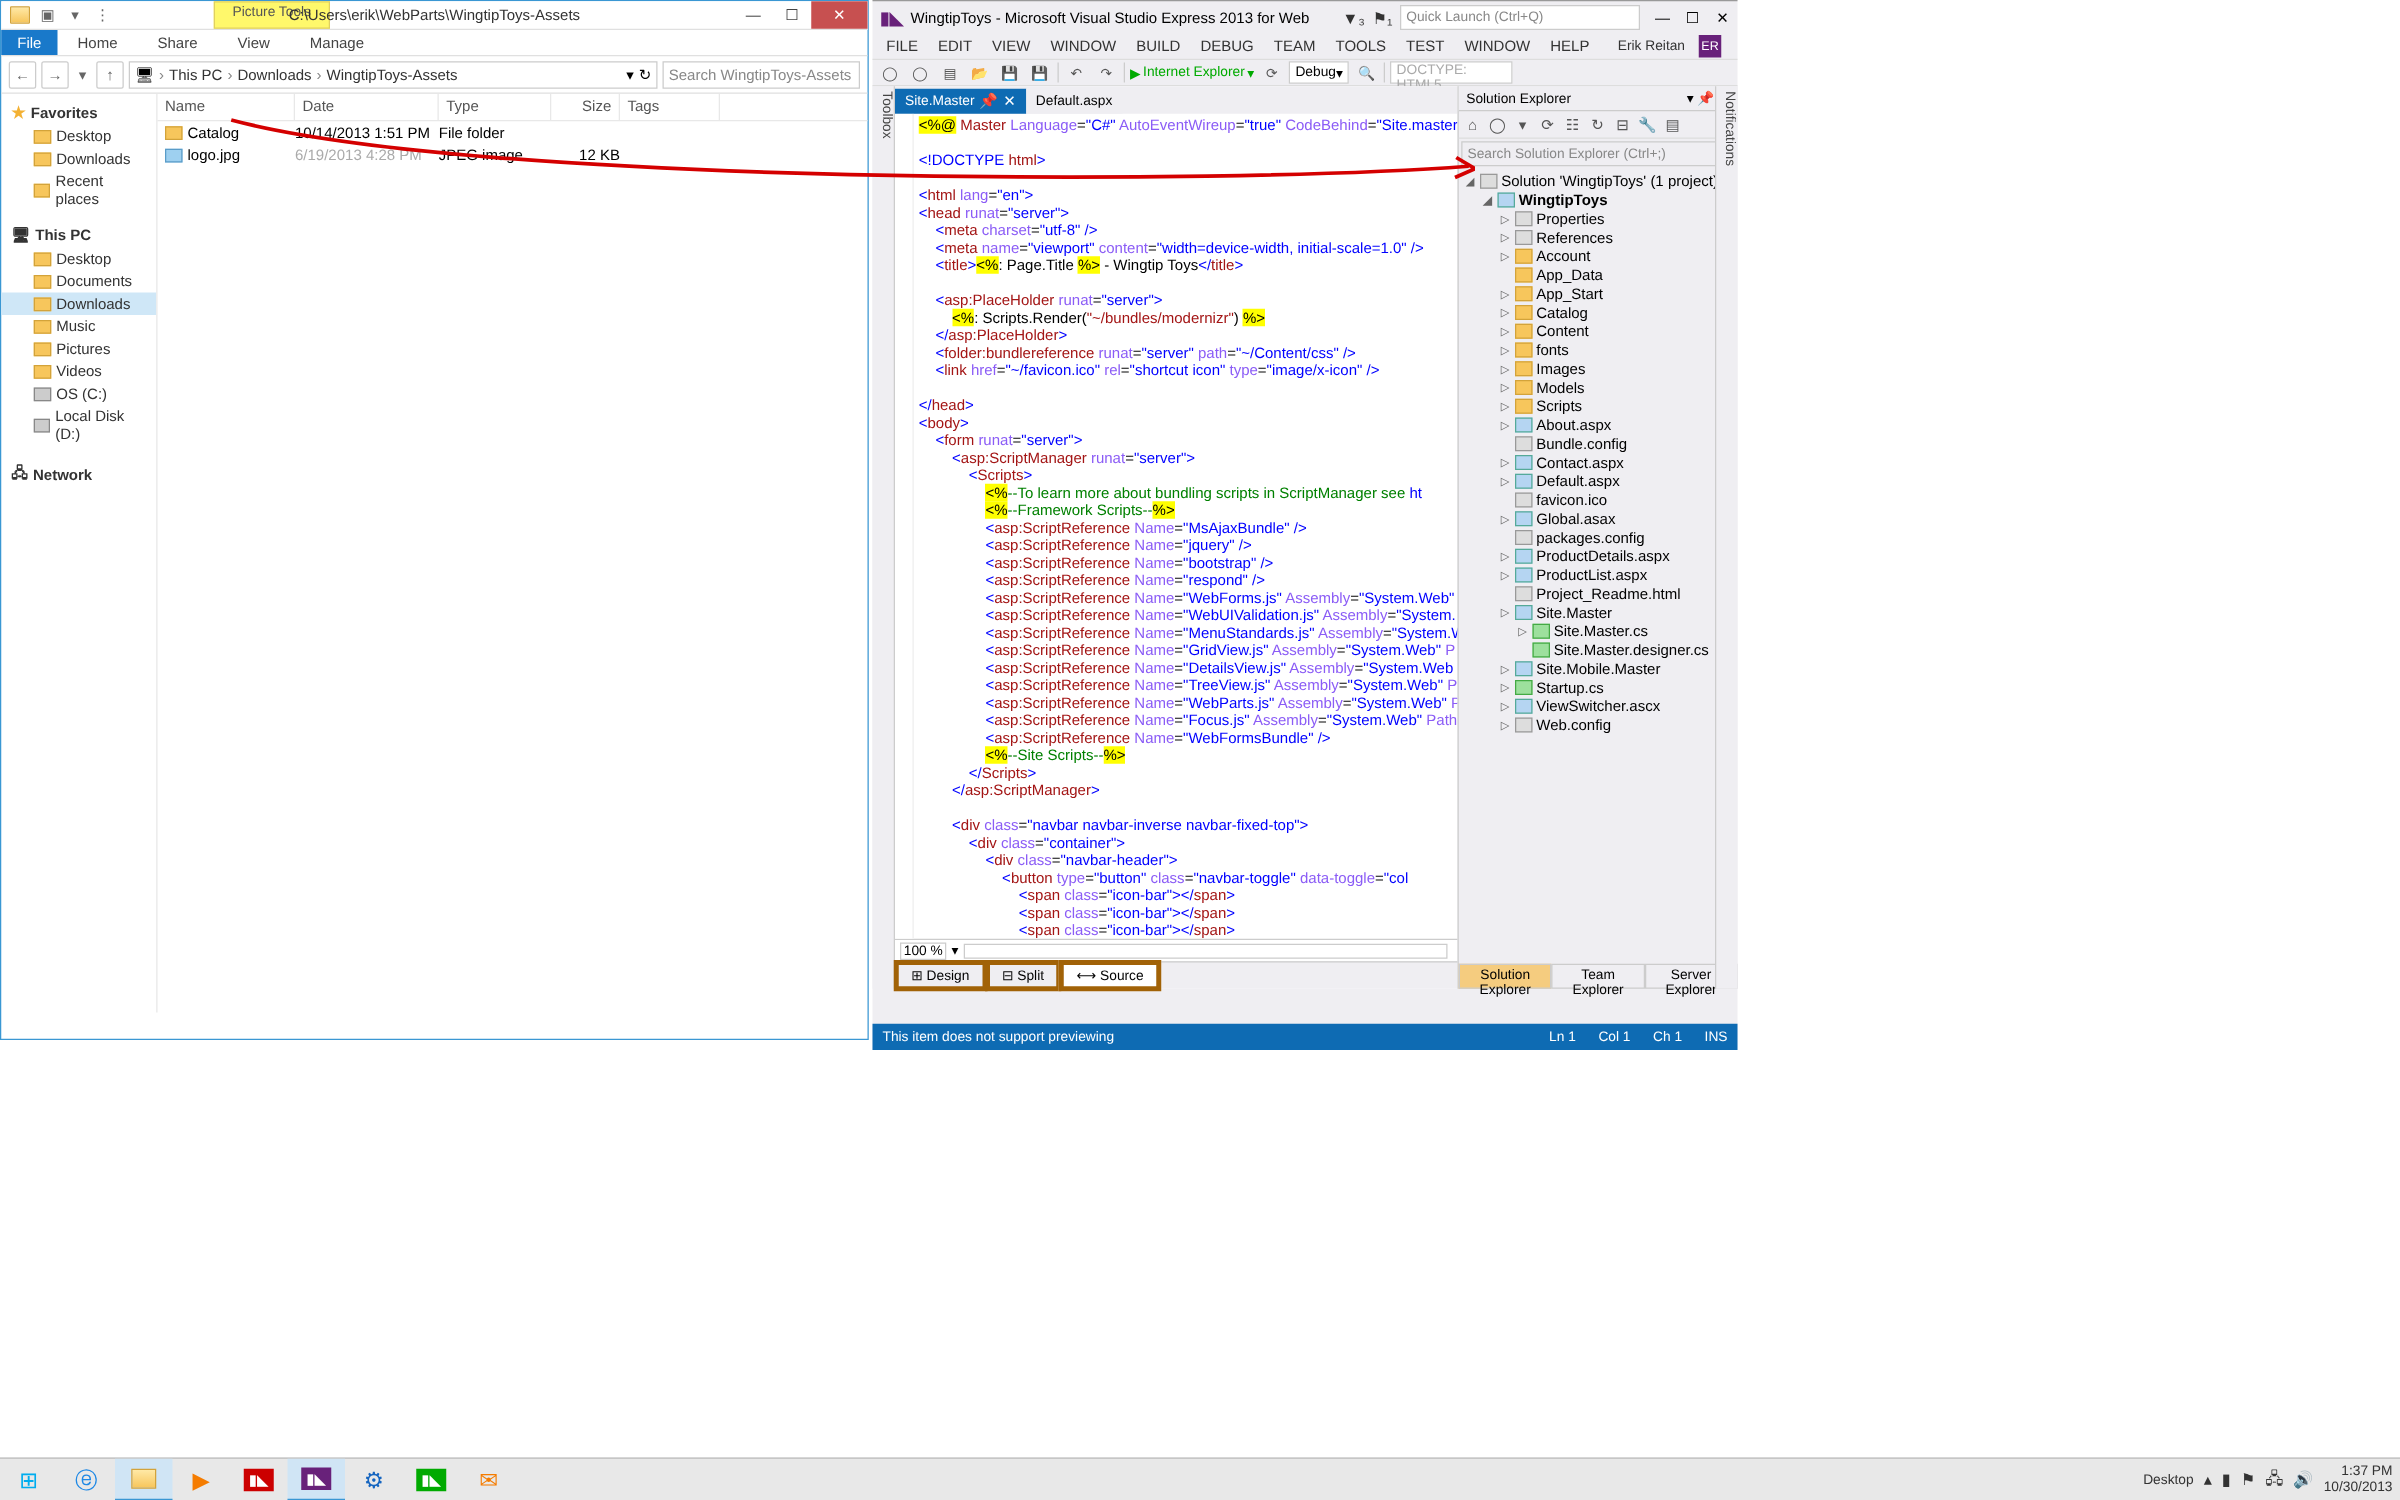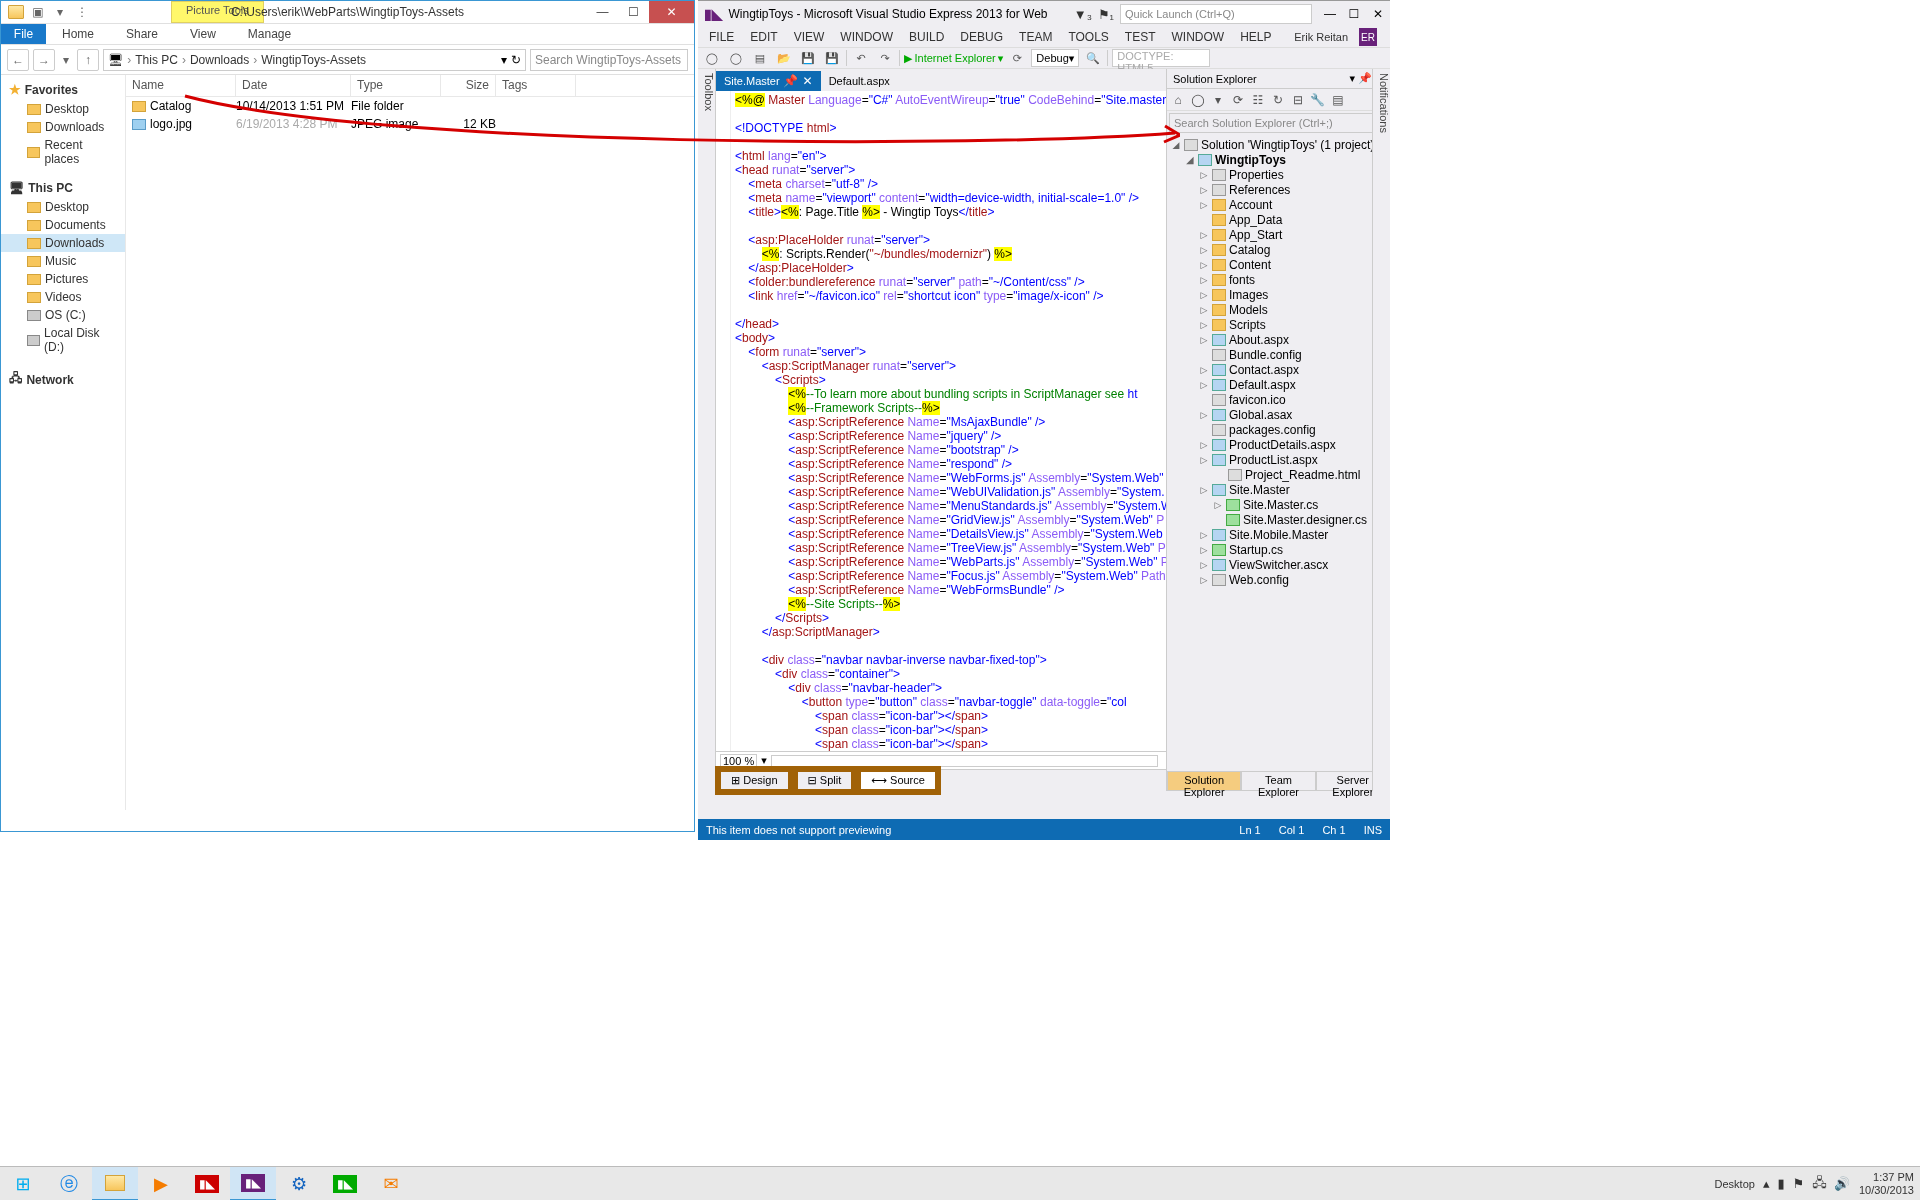--- a/index.html
+++ b/index.html
@@ -72,21 +72,21 @@
   .doc-tabs .dtab { height:20px; padding:0 8px; display:flex;align-items:center; gap:4px; }
   .doc-tabs .dtab.active { background:#0e6bb3; color:#fff;}
   .doc-tabs .dtab .x { font-size:12px;}
   .code-wrap { flex:1; display:flex; overflow:hidden; position:relative; font-family:Consolas,monospace; font-size:12px;}
   .outline-col { width:15px; background:#fff; border-right:1px solid #eee;}
   .code { flex:1; white-space:pre; line-height:14px; padding:2px 0 0 4px; overflow:hidden; color:#000;}
   .c-blue{color:#0000ff;} .c-brown{color:#a31515;} .c-red{color:#8b5cf6;} .c-green{color:#008000;} .c-hl{background:#ffff00;}
   .zoom-bar { height:18px; border-top:1px solid #ccc; display:flex; align-items:center; font-size:11px; padding:0 4px;}
   .zoom-bar .zm { border:1px solid #ccc; padding:0 2px;}
   .view-tabs { height:22px; border-top:1px solid #ccc; display:flex; align-items:center; font-size:11px; background:#efeef2;}
-  .view-tabs .vt { padding:2px 10px; border:6px solid #a16207; margin:0 -1px;}
+  .view-tabs .vt { padding:2px 10px; border:4px solid #a16207; margin:0 -1px;}
   .view-tabs .vt.sel { background:#fff;}
   
   .sol-area { width:224px; display:flex; flex-direction:column; border-left:1px solid #ccc;}
   .sol-hd { height:20px; background:#efeef2; font-size:11px; display:flex;align-items:center; padding:0 6px; justify-content:space-between; border-bottom:1px solid #ccc;}
   .sol-tb { height:22px; display:flex; align-items:center; gap:2px; padding:0 2px; font-size:12px; color:#555; border-bottom:1px solid #ddd;}
   .sol-tb span{width:18px;text-align:center;}
   .sol-search { height:20px; margin:2px; border:1px solid #ccc; display:flex;align-items:center; padding:0 4px; font-size:11px; color:#888;}
   .tree { flex:1; overflow:auto; font-size:12px; padding:2px 0;}
   .tree .tn { display:flex; align-items:center; gap:3px; height:15px; padding-right:4px;}
   .tree .tw { display:inline-flex; width:10px; justify-content:center; font-size:9px; color:#666;}
@@ -519,21 +519,21 @@
           <div class="tn" style="padding-left:32px">
     <span class="tw">▷</span>
             <span class="ic aspx-ic"></span>
             <span>ProductDetails.aspx</span>
           </div>
           <div class="tn" style="padding-left:32px">
     <span class="tw">▷</span>
             <span class="ic aspx-ic"></span>
             <span>ProductList.aspx</span>
           </div>
-          <div class="tn" style="padding-left:48px">
+          <div class="tn" style="padding-left:32px">
     <span class="tw"></span>
             <span class="ic cfg-ic"></span>
             <span>Project_Readme.html</span>
           </div>
           <div class="tn" style="padding-left:32px">
     <span class="tw">▷</span>
             <span class="ic aspx-ic"></span>
             <span>Site.Master</span>
           </div>
           <div class="tn" style="padding-left:46px">

